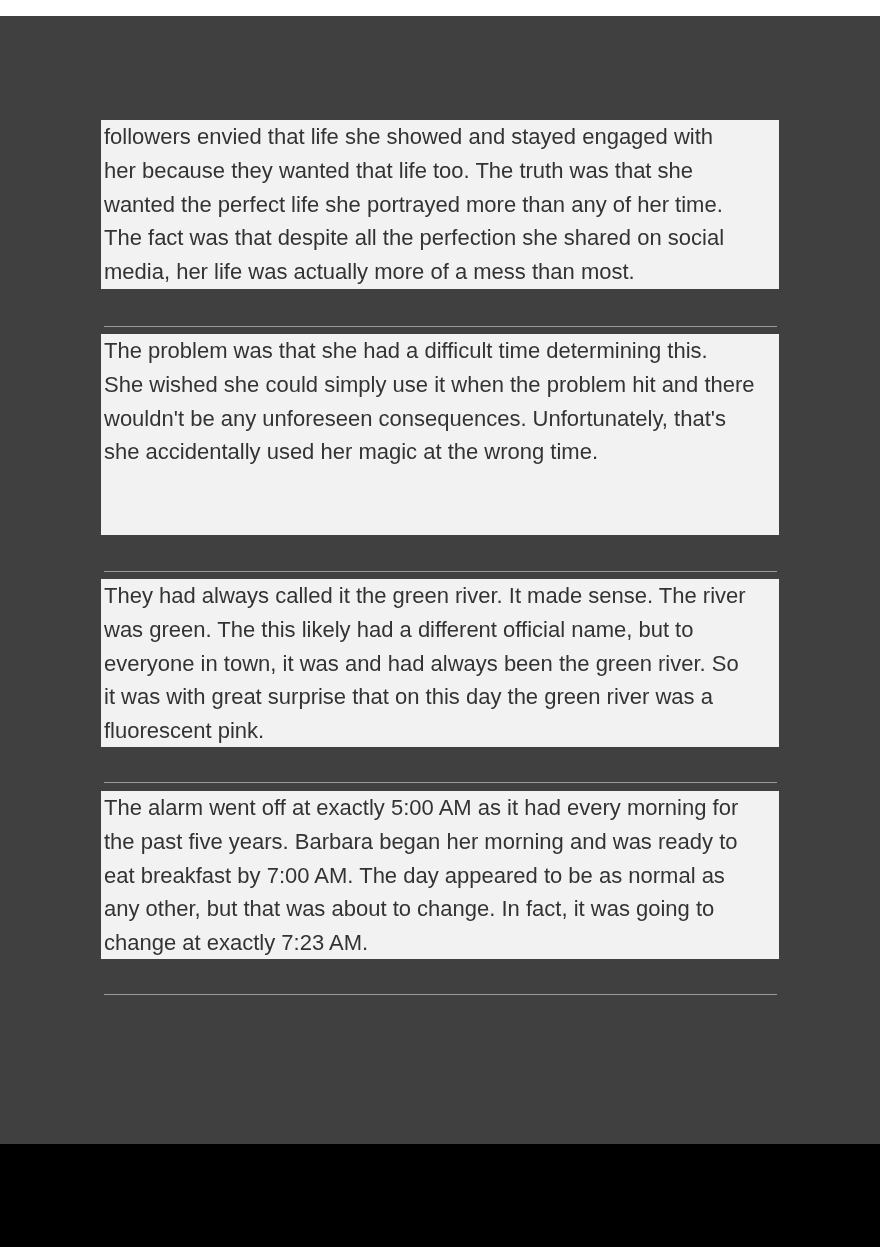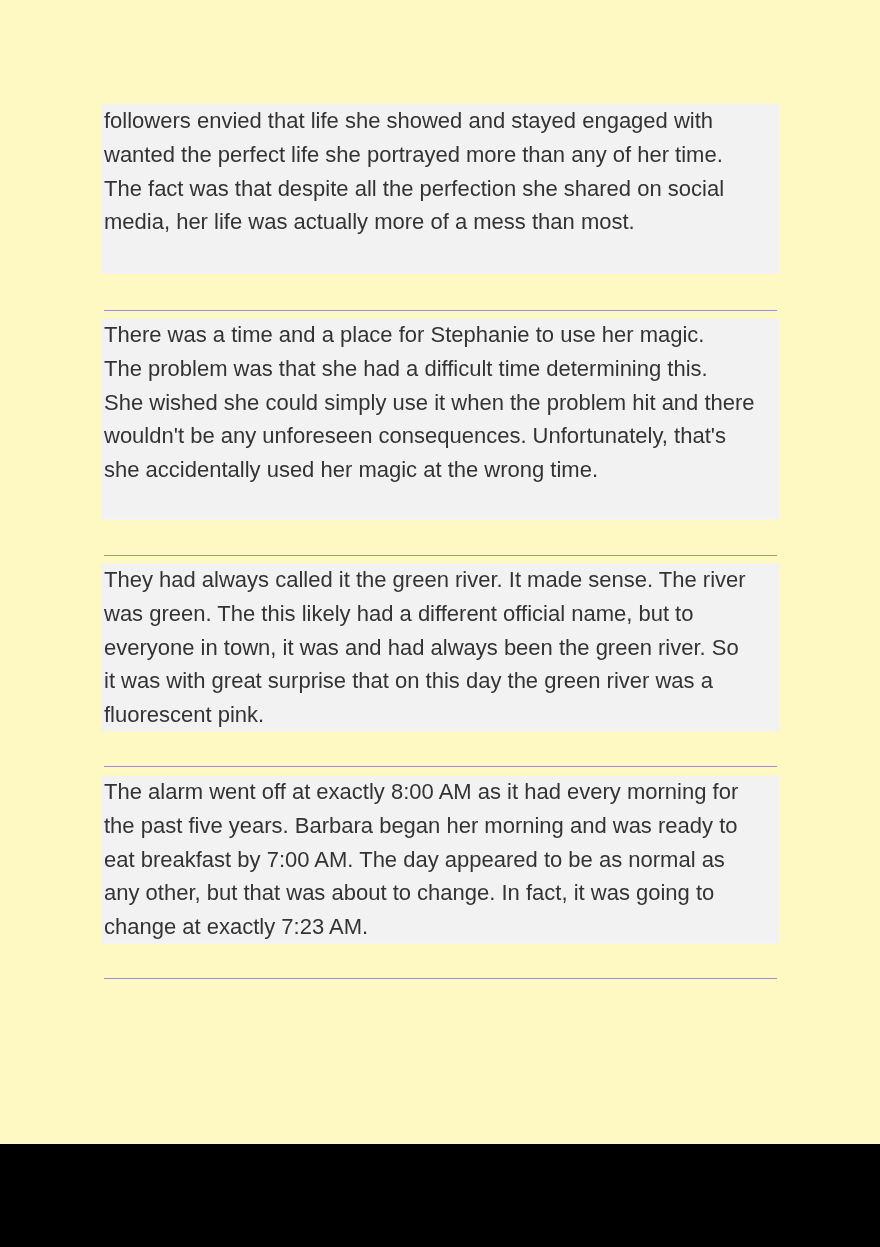--- a/index.html
+++ b/index.html
@@ -10,24 +10,24 @@
     body {
       width: 880px;
       height: 1247px;
       position: relative;
       overflow: hidden;
       font-family: "Liberation Sans", sans-serif;
     }
     .page {
       position: absolute;
       left: 0;
-      top: 0;
+      top: 16px;
       width: 880px;
       height: 1144px;
-      background: #fef9c3;
+      background: #404040;
     }
     .block {
       position: absolute;
       left: 101px;
       width: 678px;
       background: #f2f2f2;
       color: #333333;
       font-size: 22px;
       line-height: 33.8px;
       padding: 0 0 0 3px;
@@ -54,46 +54,46 @@
       background: #000000;
     }
   </style>
 </head>
 <body>
 
 <div class="page">
 
   <div class="block" style="top:104px; height:169px;">
     <span class="line">followers envied that life she showed and stayed engaged with</span>
+    <span class="line">her because they wanted that life too. The truth was that she</span>
     <span class="line">wanted the perfect life she portrayed more than any of her time.</span>
     <span class="line">The fact was that despite all the perfection she shared on social</span>
     <span class="line">media, her life was actually more of a mess than most.</span>
   </div>
   <div class="rule" style="top:310px;"></div>
 
   <div class="block" style="top:318px; height:201px;">
-    <span class="line">There was a time and a place for Stephanie to use her magic.</span>
     <span class="line">The problem was that she had a difficult time determining this.</span>
     <span class="line">She wished she could simply use it when the problem hit and there</span>
     <span class="line">wouldn't be any unforeseen consequences. Unfortunately, that's</span>
     <span class="line">she accidentally used her magic at the wrong time.</span>
   </div>
   <div class="rule" style="top:555px;"></div>
 
   <div class="block" style="top:563px; height:168px;">
     <span class="line">They had always called it the green river. It made sense. The river</span>
     <span class="line">was green. The this likely had a different official name, but to</span>
     <span class="line">everyone in town, it was and had always been the green river. So</span>
     <span class="line">it was with great surprise that on this day the green river was a</span>
     <span class="line">fluorescent pink.</span>
   </div>
   <div class="rule" style="top:766px;"></div>
 
   <div class="block" style="top:775px; height:168px;">
-    <span class="line">The alarm went off at exactly 8:00 AM as it had every morning for</span>
+    <span class="line">The alarm went off at exactly 5:00 AM as it had every morning for</span>
     <span class="line">the past five years. Barbara began her morning and was ready to</span>
     <span class="line">eat breakfast by 7:00 AM. The day appeared to be as normal as</span>
     <span class="line">any other, but that was about to change. In fact, it was going to</span>
     <span class="line">change at exactly 7:23 AM.</span>
   </div>
   <div class="rule" style="top:978px;"></div>
 
 </div>
 
 <div class="bottom-bar"></div>

